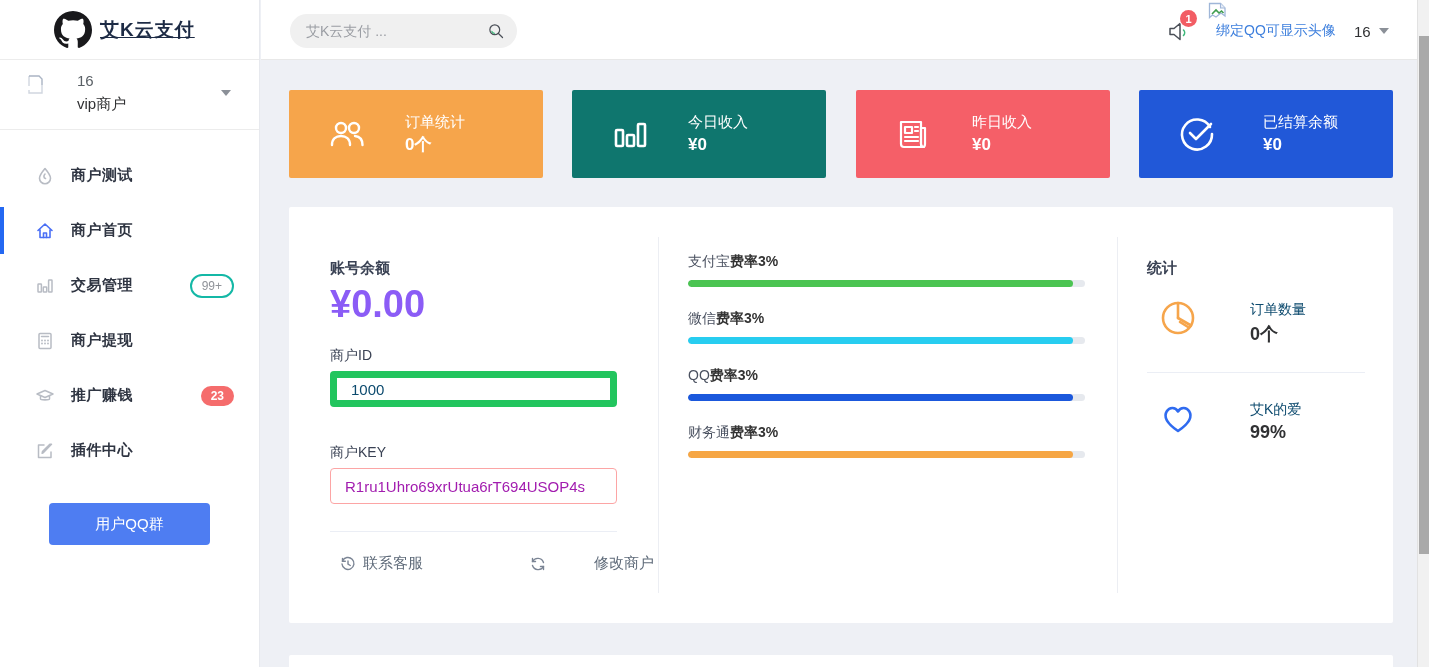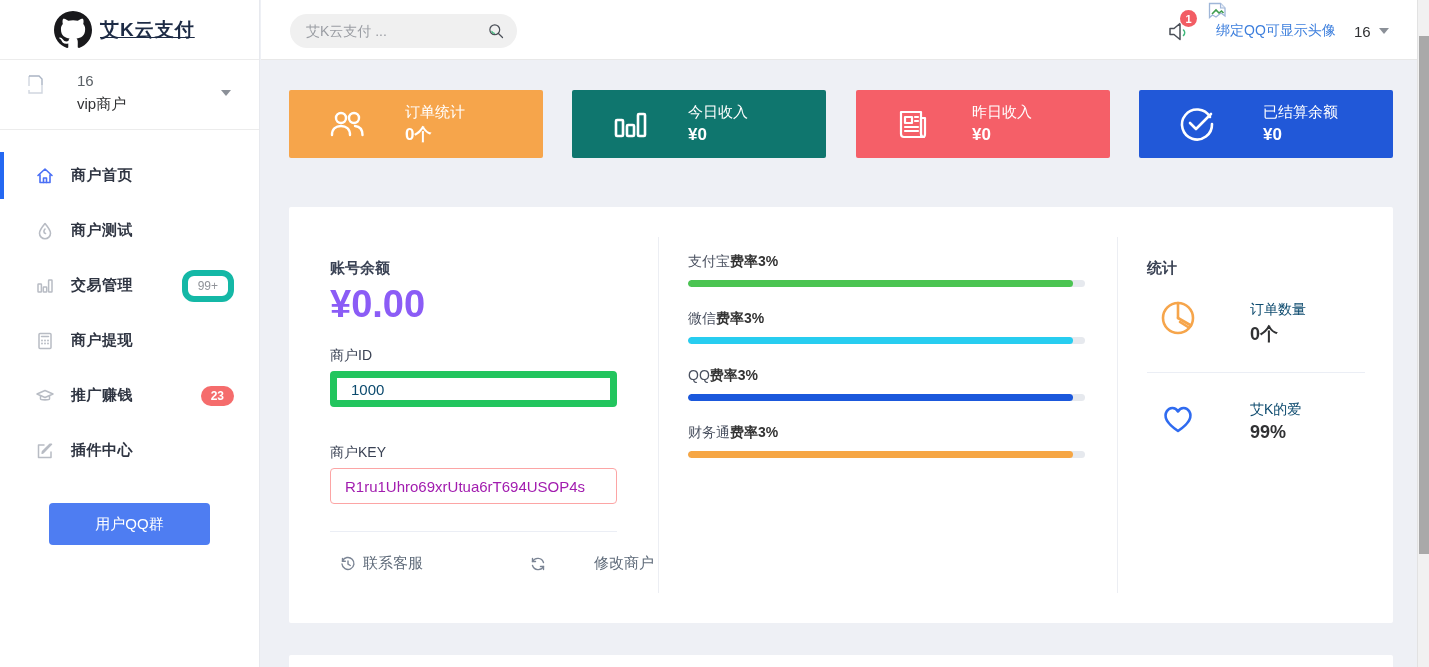--- a/index.html
+++ b/index.html
@@ -21,40 +21,40 @@
   .profile-role { position:absolute; left:77px; top:35px; font-size:15px; color:#303133; }
   .profile-caret { position:absolute; right:28px; top:30px; }
   .caret { width:0; height:0; border-left:5px solid transparent; border-right:5px solid transparent; border-top:6px solid #8b9098; }
 
   .menu { padding-top:18px; }
   .menu-item { position:relative; height:55px; display:flex; align-items:center; padding-left:35px; cursor:pointer; }
   .menu-item .mi-icon { width:20px; height:20px; margin-right:16px; flex:none; }
   .menu-item .mi-label { font-size:15px; color:#2f3542; font-weight:bold; letter-spacing:0.5px; }
   .menu-item.active::before { content:""; position:absolute; left:0; top:4px; bottom:4px; width:4px; background:#2468f2; }
   .pill-badge { margin-left:auto; margin-right:25px; font-size:12px; border-radius:12px; padding:3px 10px; }
-  .pill-outline { border:6px solid #14b8a6; color:#909399; background:#fff; }
+  .pill-outline { border:2px solid #14b8a6; color:#909399; background:#fff; }
   .pill-danger { background:#f56c6c; color:#fff; font-weight:bold; border:none; }
   .qq-btn { position:absolute; left:49px; top:503px; width:161px; height:42px; background:#4e7df2; color:#fff; font-size:15px; border:none; border-radius:4px; cursor:pointer; font-family:inherit; }
 
   
   .header { position:absolute; left:261px; top:0; width:1156px; height:60px; background:#fff; border-bottom:1px solid #e8e8e8; z-index:9; }
   .search-box { position:absolute; left:29px; top:14px; width:227px; height:34px; background:#f0f0f0; border-radius:17px; display:flex; align-items:center; padding:0 12px 0 16px; }
   .search-input { flex:1; border:none; outline:none; background:transparent; font-size:14px; color:#333; font-family:inherit; }
   .search-input::placeholder { color:#9a9da3; }
   .horn-wrap { position:absolute; left:905px; top:18px; width:30px; height:28px; cursor:pointer; }
   .horn-badge { position:absolute; left:14px; top:-8px; min-width:17px; height:17px; background:#f25d64; border-radius:50%; color:#fff; font-size:11px; font-weight:bold; display:flex; align-items:center; justify-content:center; box-shadow:0 0 0 1px #fff; }
   .avatar-wrap { position:absolute; left:947px; top:2px; cursor:pointer; }
   .avatar-alt { position:absolute; left:955px; top:22px; font-size:14px; color:#3d7fdd; white-space:nowrap; cursor:pointer; }
   .header-username { position:absolute; left:1093px; top:23px; font-size:15px; color:#303133; }
   .header-caret { position:absolute; left:1118px; top:28px; cursor:pointer; }
 
   
   .content { position:absolute; left:261px; top:61px; width:1156px; height:606px; background:#eef0f5; }
 
-  .stat-card { position:absolute; top:29px; width:254px; height:68px; border-radius:2px; display:flex; align-items:center; color:#fff; cursor:pointer; }
+  .stat-card { position:absolute; top:29px; width:254px; height:88px; border-radius:2px; display:flex; align-items:center; color:#fff; cursor:pointer; }
   .stat-card .sc-icon { width:40px; height:40px; margin-left:38px; flex:none; }
   .stat-card .sc-text { margin-left:38px; }
   .sc-title { font-size:15px; line-height:22px; }
   .sc-value { font-size:17px; font-weight:bold; line-height:24px; }
   .card-0 { left:28px; } .card-1 { left:311px; } .card-2 { left:595px; } .card-3 { left:878px; }
 
   .main-panel { position:absolute; left:28px; top:146px; width:1104px; height:416px; background:#fff; border-radius:2px; }
   .v-divider { position:absolute; top:30px; bottom:30px; width:1px; background:#eceef3; }
   .vd-1 { left:369px; } .vd-2 { left:828px; }
 
@@ -106,33 +106,33 @@
     <svg class="broken-img" width="17" height="19" viewBox="0 0 17 19">
       <path d="M2 1 h10 l3 3 v6" fill="none" stroke="#aab4c4" stroke-width="1.4"></path>
       <path d="M2 1 v10 M2 15 v3 h13 v-8" fill="none" stroke="#aab4c4" stroke-width="1.4" opacity="0.55"></path>
     </svg>
     <div class="profile-id">16</div>
     <div class="profile-role">vip商户</div>
     <div class="profile-caret caret"></div>
   </div>
 
   <div class="menu">
+    <div class="menu-item">
+      <svg class="mi-icon" viewBox="0 0 20 20" fill="none" stroke="#b8bcc4" stroke-width="1.6" stroke-linecap="round" stroke-linejoin="round">
+        <path d="M10 2.5 C10 2.5 4.5 9 4.5 12.2 a5.5 5.5 0 0 0 11 0 C15.5 9 10 2.5 10 2.5 Z"></path>
+          <path d="M10 8 c-1.5 1.5-1.5 4 .5 4.5"></path>
+      </svg>
+      <span class="mi-label">商户测试</span>
+    </div>
     <div class="menu-item active">
       <svg class="mi-icon" viewBox="0 0 20 20" fill="none" stroke="#4a6ff5" stroke-width="1.6" stroke-linecap="round" stroke-linejoin="round">
         <path d="M3 9.5 L10 3 L17 9.5 M5 8.5 V16.5 H15 V8.5"></path>
           <path d="M8.5 16.5 V12 h3 v4.5"></path>
       </svg>
       <span class="mi-label">商户首页</span>
-    </div>
-    <div class="menu-item">
-      <svg class="mi-icon" viewBox="0 0 20 20" fill="none" stroke="#b8bcc4" stroke-width="1.6" stroke-linecap="round" stroke-linejoin="round">
-        <path d="M10 2.5 C10 2.5 4.5 9 4.5 12.2 a5.5 5.5 0 0 0 11 0 C15.5 9 10 2.5 10 2.5 Z"></path>
-          <path d="M10 8 c-1.5 1.5-1.5 4 .5 4.5"></path>
-      </svg>
-      <span class="mi-label">商户测试</span>
     </div>
     <div class="menu-item">
       <svg class="mi-icon" viewBox="0 0 20 20" fill="none" stroke="#b8bcc4" stroke-width="1.5">
         <rect x="3" y="8" width="3.4" height="8" rx="0.5"></rect>
           <rect x="8.3" y="11" width="3.4" height="5" rx="0.5"></rect>
           <rect x="13.6" y="4" width="3.4" height="12" rx="0.5"></rect>
       </svg>
       <span class="mi-label">交易管理</span>
       <span class="pill-badge pill-outline">99+</span>
     </div>

